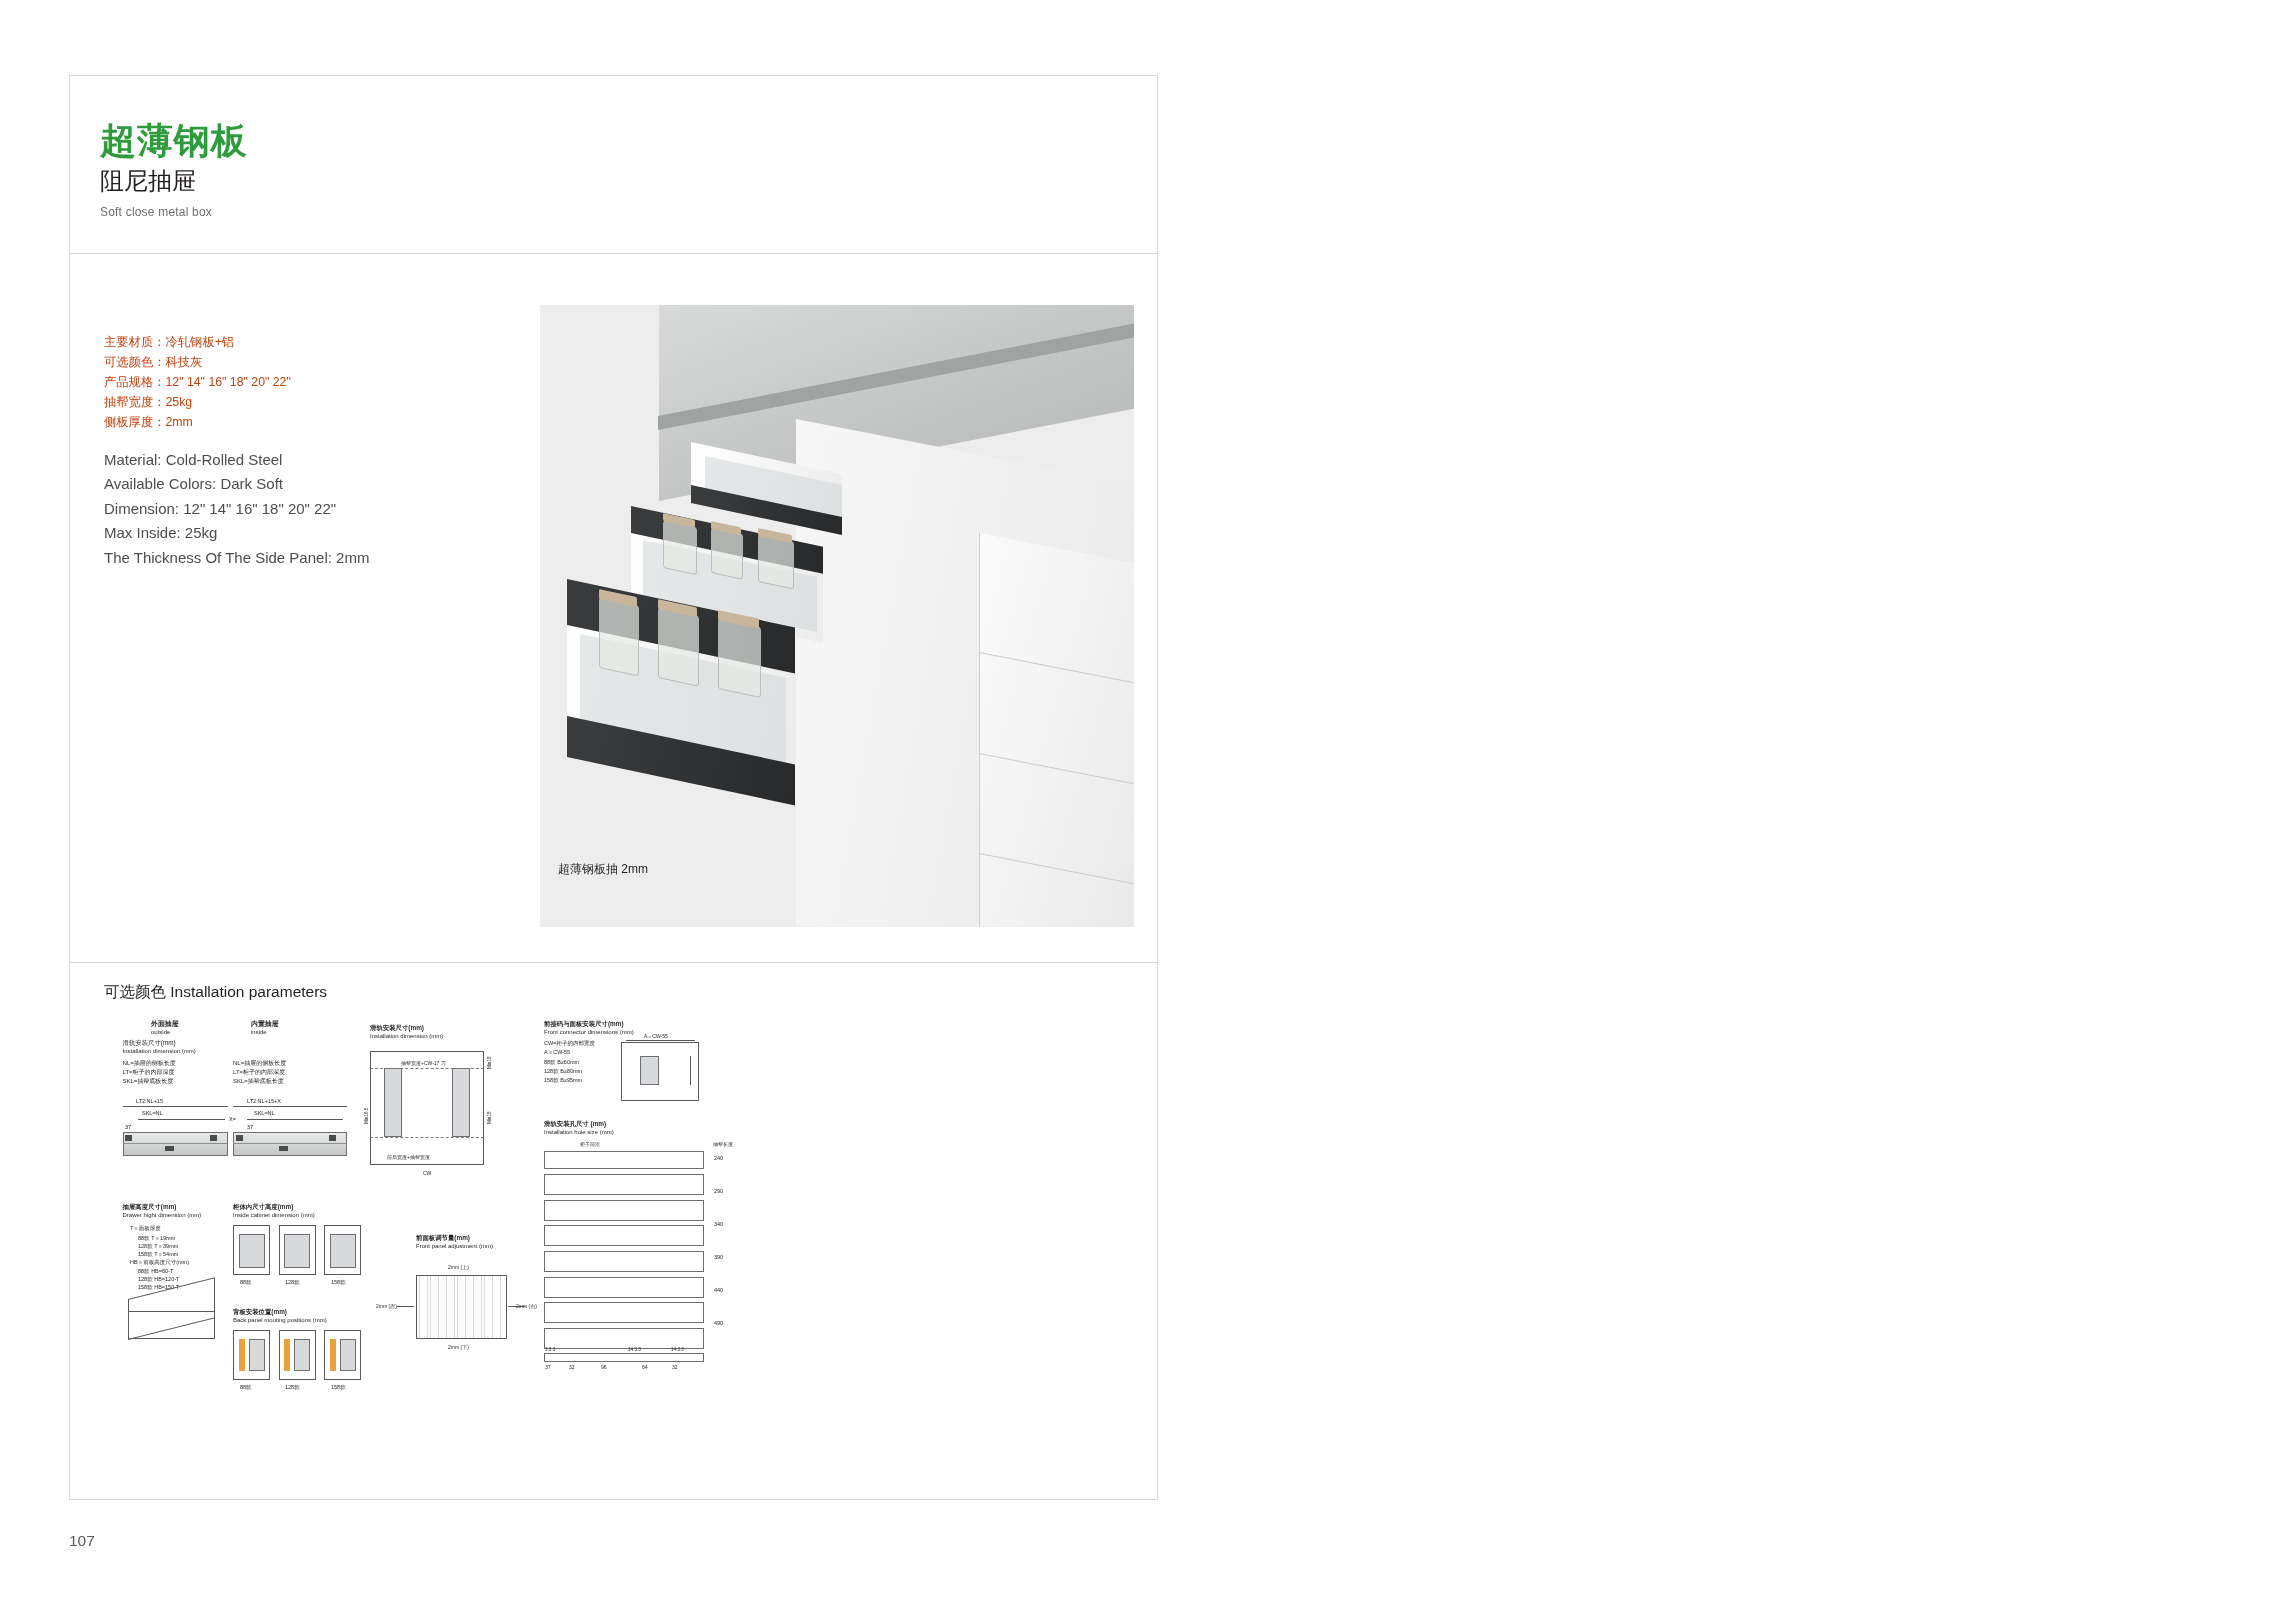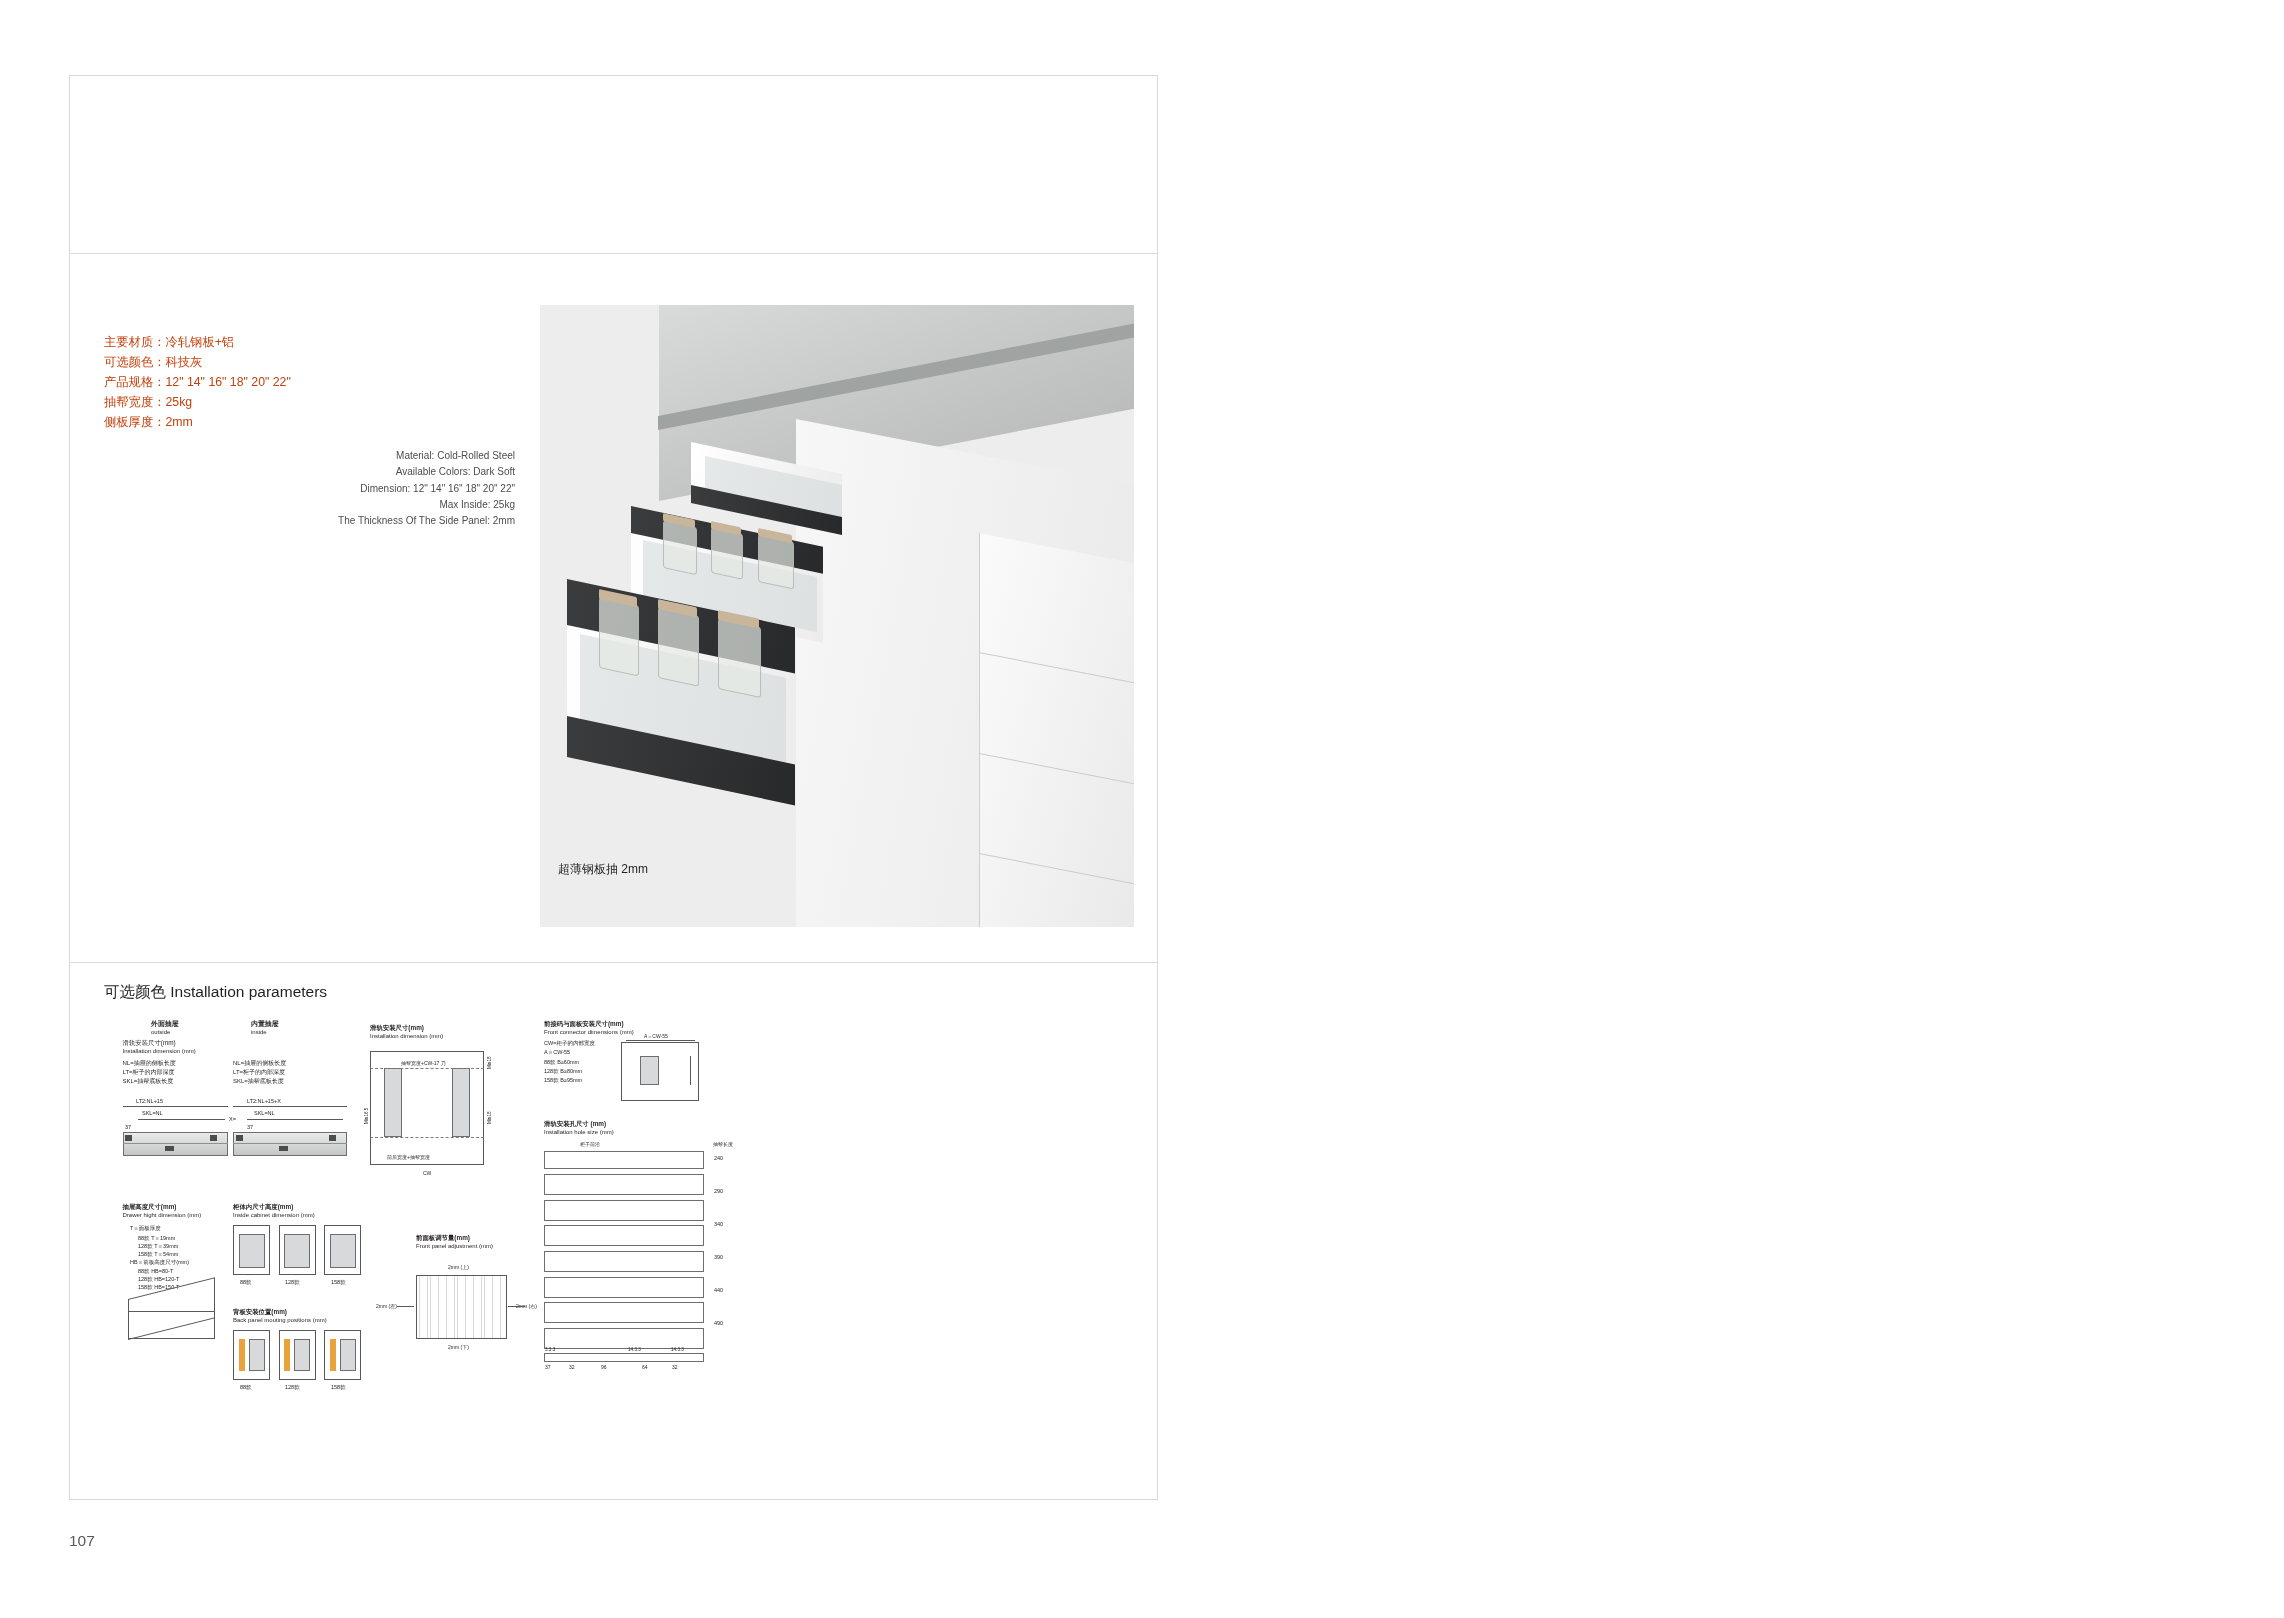--- a/index.html
+++ b/index.html
@@ -89,25 +89,24 @@
   .specs .cn-line {
     font-size: 12.3px;
     line-height: 1.62;
     color: #c2410c;
     white-space: nowrap;
   }
   .specs .en-block {
     margin-top: 15.5px;
   }
   .specs .en-line {
-    font-size: 10px;
+    font-size: 15px;
     line-height: 1.63;
     color: #4d4d4f;
     white-space: nowrap;
-    text-align: right;
   }
 
   
   .hero {
     position: absolute;
     left: 540px;
     top: 305px;
     width: 594px;
     height: 622px;
     background: #f3f3f3;
@@ -244,20 +243,25 @@
 </style>
 </head>
 <body>
 
 <div class="spread">
 
   <section class="page page-left">
 
     <div class="left-frame"></div>
 
+    <div class="title-block">
+      <h1 class="title-cn">超薄钢板</h1>
+      <div class="title-sub">阻尼抽屉</div>
+      <div class="title-en">Soft close metal box</div>
+    </div>
 
     <div class="rule-1"></div>
 
     <div class="specs">
       <div class="cn-line">主要材质：冷轧钢板+铝</div>
       <div class="cn-line">可选颜色：科技灰</div>
       <div class="cn-line">产品规格：12" 14" 16" 18" 20" 22"</div>
       <div class="cn-line">抽帮宽度：25kg</div>
       <div class="cn-line">侧板厚度：2mm</div>
       <div class="en-block">

